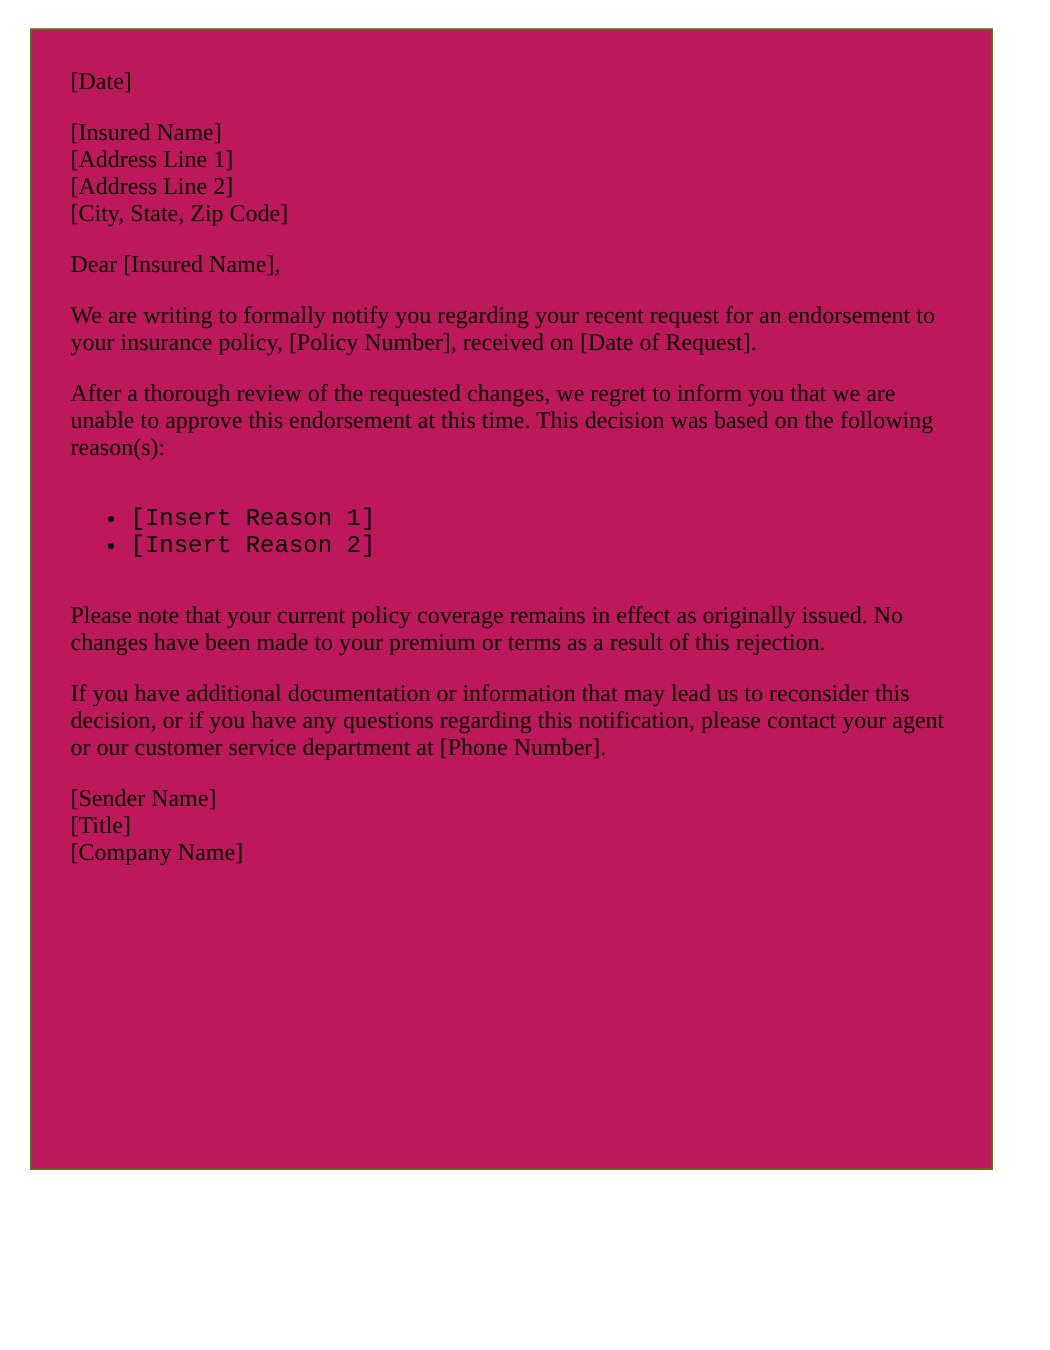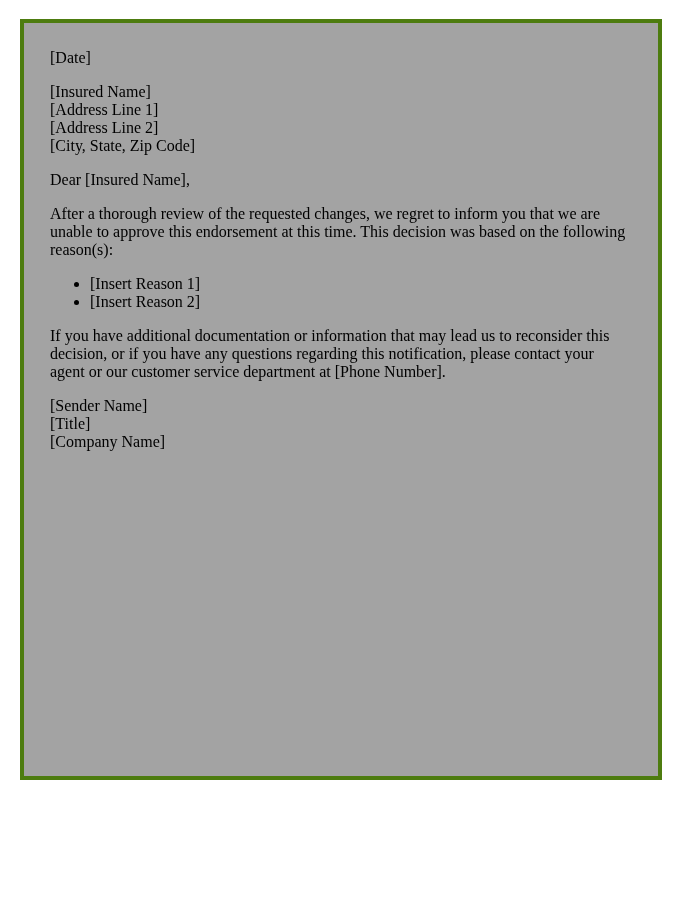--- a/index.html
+++ b/index.html
@@ -13,37 +13,38 @@
     overflow: hidden;
     position: relative;
   }
   .letter-page {
     position: absolute;
     left: 20px;
     top: 19px;
     width: 642px;
     height: 761px;
     box-sizing: border-box;
-    border: 4px solid #4d7c0f;
+    border: 1px solid #4d7c0f;
     padding: 10px 26px 26px 26px;
-    background: #a3a3a3;
+    background: #be185d;
     font-family: "Liberation Serif", "DejaVu Serif", serif;
     font-size: 16px;
     color: #000000;
     line-height: normal;
   }
   .letter-page p {
     margin: 16px 0;
   }
   .subject-line {
     font-weight: bold;
   }
   ul.reason-list {
-    margin: 16px 0;
+    margin: 29px 0;
     padding-left: 40px;
+    font-family: Liberation Mono, monospace;
   }
   ul.reason-list li {
     margin: 0;
   }
 </style>
 </head>
 <body>
 
 <div class="letter-page">
 
@@ -54,28 +55,30 @@
   <p>
     <span>[Insured Name]</span><br>
     <span>[Address Line 1]</span><br>
     <span>[Address Line 2]</span><br>
     <span>[City, State, Zip Code]</span>
   </p>
 
 
   <p>Dear [Insured Name],</p>
 
+  <p>We are writing to formally notify you regarding your recent request for an endorsement to your insurance policy, [Policy Number], received on [Date of Request].</p>
 
   <p>After a thorough review of the requested changes, we regret to inform you that we are unable to approve this endorsement at this time. This decision was based on the following reason(s):</p>
 
   <ul class="reason-list">
     <li>[Insert Reason 1]</li>
     <li>[Insert Reason 2]</li>
   </ul>
 
+  <p>Please note that your current policy coverage remains in effect as originally issued. No changes have been made to your premium or terms as a result of this rejection.</p>
 
   <p>If you have additional documentation or information that may lead us to reconsider this decision, or if you have any questions regarding this notification, please contact your agent or our customer service department at [Phone Number].</p>
 
 
 
   <p>
     <span>[Sender Name]</span><br>
     <span>[Title]</span><br>
     <span>[Company Name]</span>
   </p>

